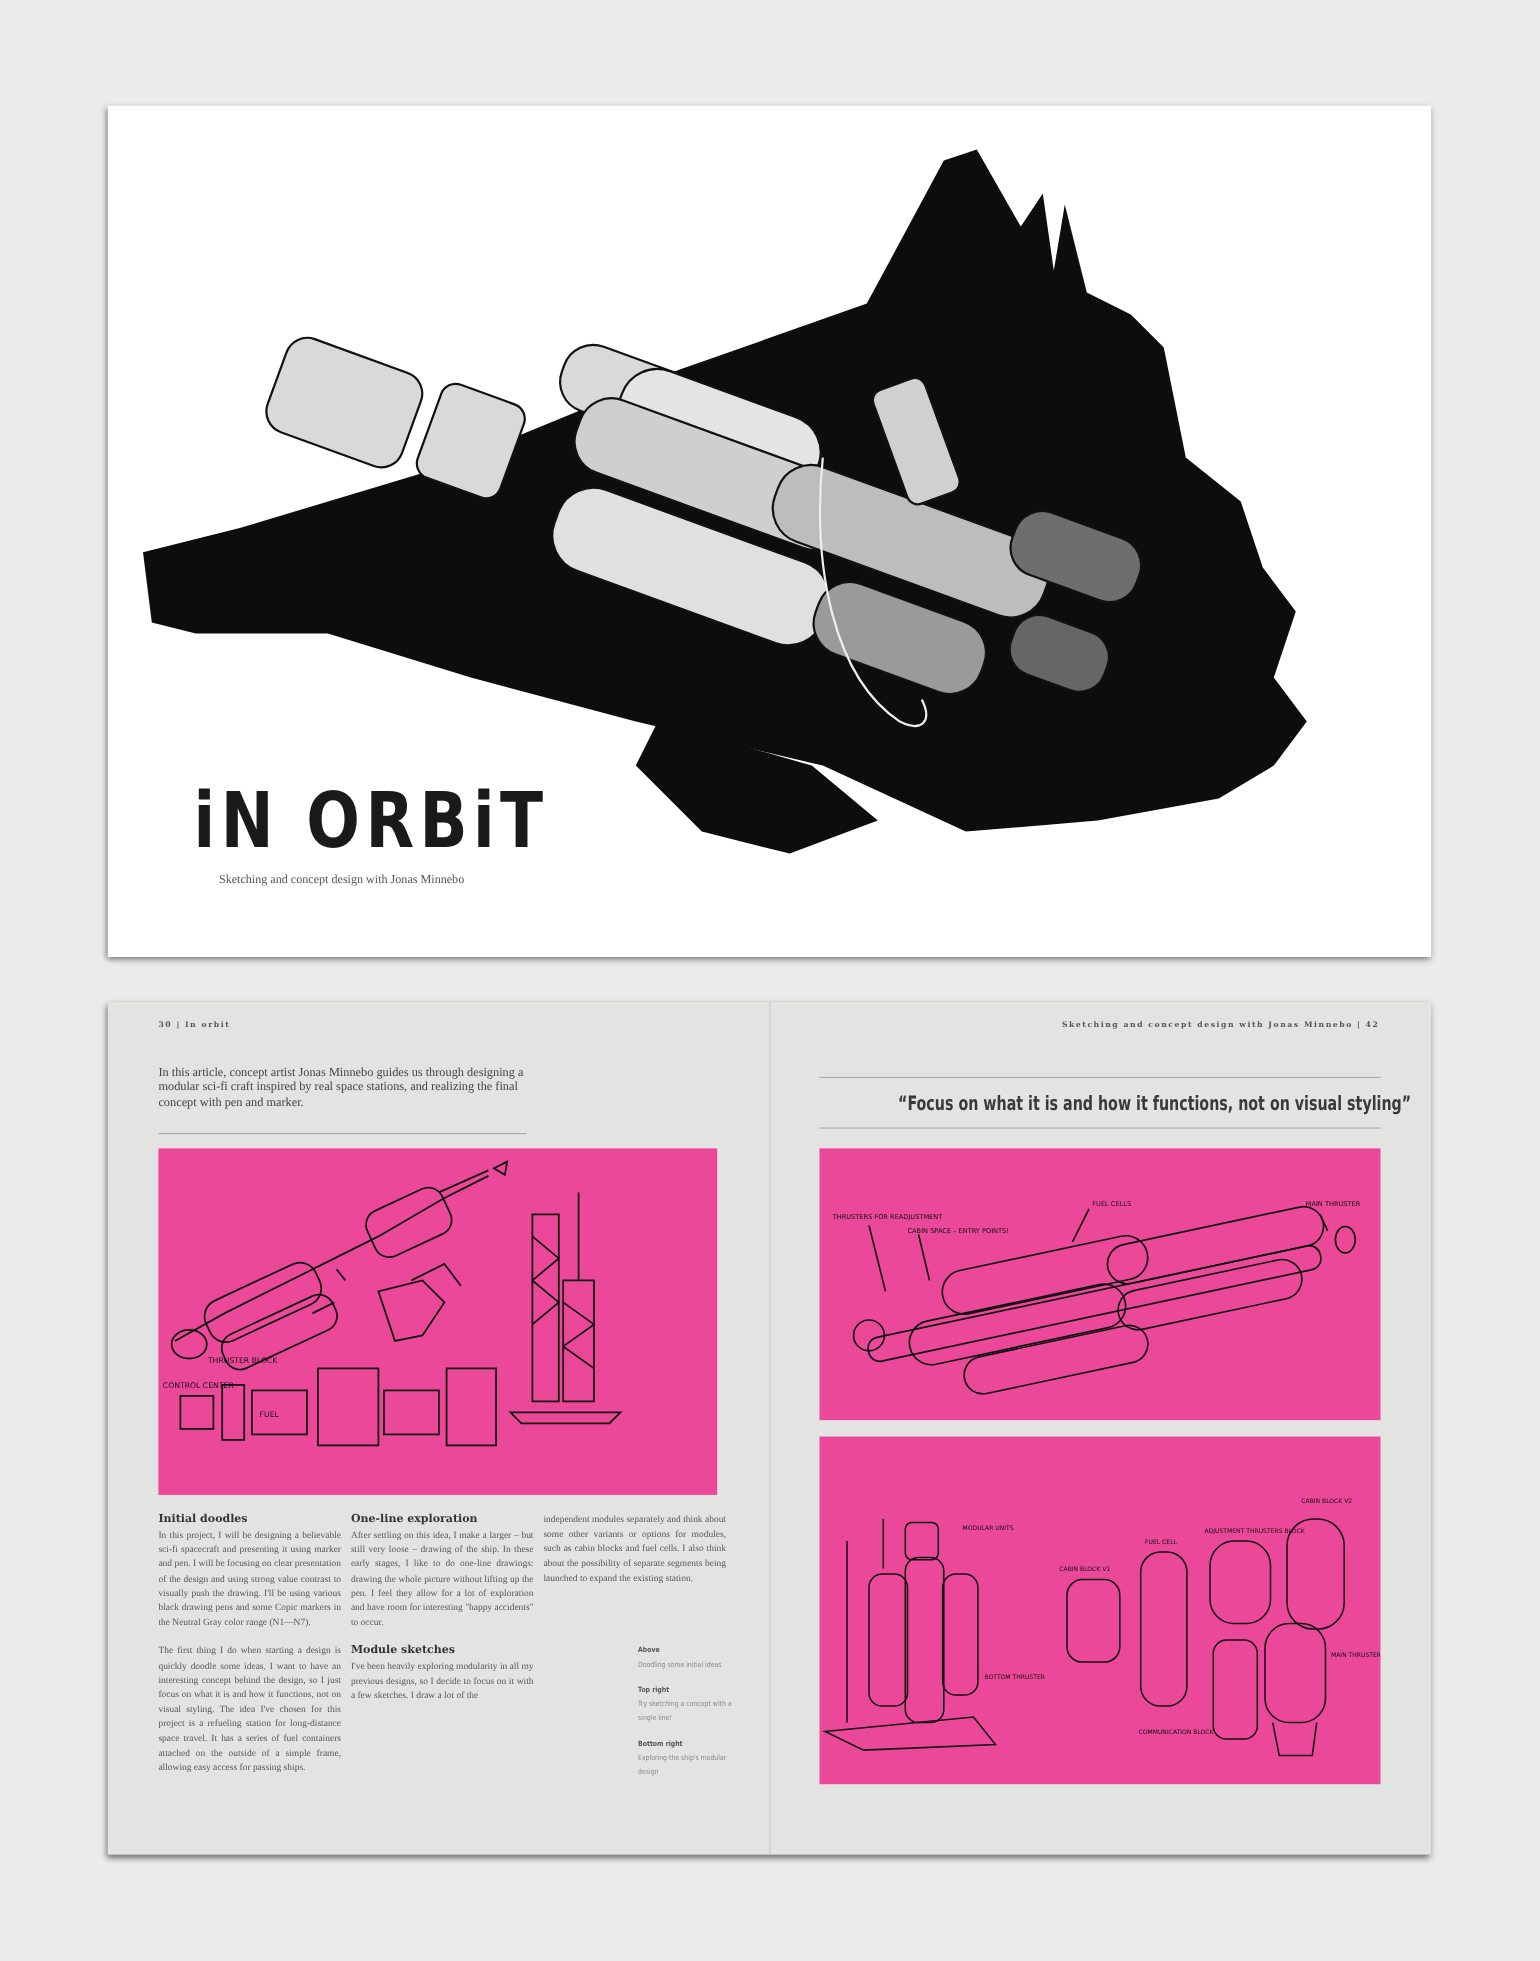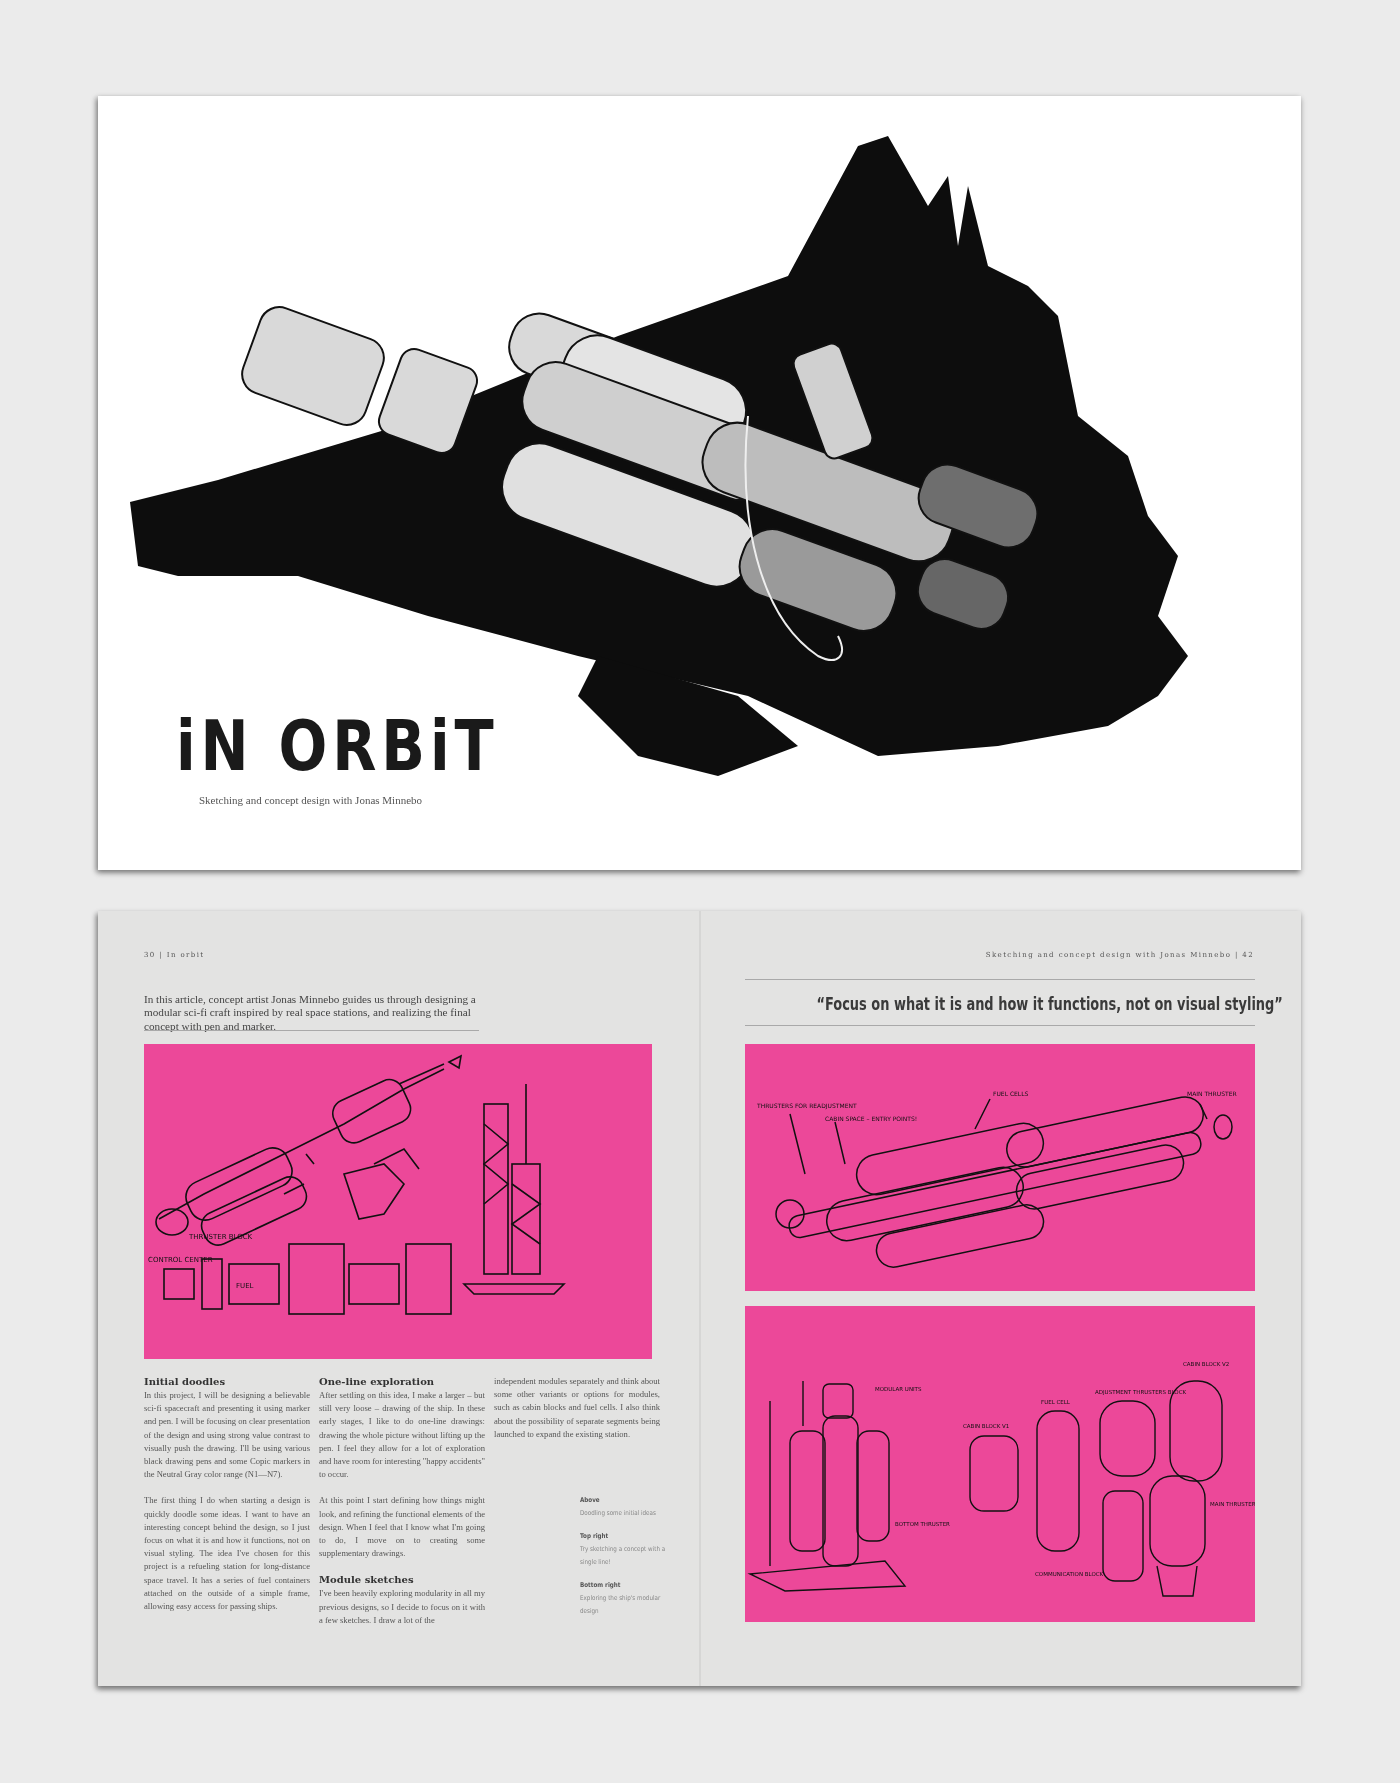--- a/index.html
+++ b/index.html
@@ -27,28 +27,28 @@
 
   
   .spread-bottom {
     position: absolute; left: 98px; top: 911px; width: 1203px; height: 775px;
     background: #e3e3e2;
     box-shadow: -2px 3px 5px rgba(0,0,0,0.35), 0 3px 6px rgba(0,0,0,0.25);
     overflow: hidden;
   }
   .gutter { position: absolute; left: 601px; top: 0; width: 2px; height: 775px; background: #d6d6d5; }
   .folio {
-    position: absolute; top: 40px; font-family: "DejaVu Serif", serif;
-    font-size: 7px; font-weight: normal; letter-spacing: 1.4px; color: #555;
+    position: absolute; top: 16px; font-family: "DejaVu Serif", serif;
+    font-size: 7px; font-weight: bold; letter-spacing: 1.4px; color: #555;
   }
   .folio.left { left: 46px; }
   .folio.right { right: 47px; }
 
   .intro {
-    position: absolute; left: 46px; top: 82px; width: 335px;
+    position: absolute; left: 46px; top: 58px; width: 335px;
     font-family: "Liberation Serif", serif; font-size: 11.2px; line-height: 13.4px; color: #444;
   }
   .rule { position: absolute; height: 1px; background: #a9a9a9; }
 
   .figure {
     position: absolute; background: #ec4899; overflow: hidden;
   }
   .figure svg { display: block; }
 
   .col {
@@ -155,21 +155,20 @@
 
   <div class="col col1">
     <h3>Initial doodles</h3>
     <p>In this project, I will be designing a believable sci-fi spacecraft and presenting it using marker and pen. I will be focusing on clear presentation of the design and using strong value contrast to visually push the drawing. I'll be using various black drawing pens and some Copic markers in the Neutral Gray color range (N1—N7).</p>
     <p>The first thing I do when starting a design is quickly doodle some ideas. I want to have an interesting concept behind the design, so I just focus on what it is and how it functions, not on visual styling. The idea I've chosen for this project is a refueling station for long-distance space travel. It has a series of fuel containers attached on the outside of a simple frame, allowing easy access for passing ships.</p>
   </div>
 
   <div class="col col2">
     <h3>One-line exploration</h3>
     <p>After settling on this idea, I make a larger – but still very loose – drawing of the ship. In these early stages, I like to do one-line drawings: drawing the whole picture without lifting up the pen. I feel they allow for a lot of exploration and have room for interesting "happy accidents" to occur.</p>
-    <p>At this point I start defining how things might look, and refining the functional elements of the design. When I feel that I know what I'm going to do, I move on to creating some supplementary drawings.</p>
     <h3>Module sketches</h3>
     <p>I've been heavily exploring modularity in all my previous designs, so I decide to focus on it with a few sketches. I draw a lot of the</p>
   </div>
 
   <div class="col col3">
     <p>independent modules separately and think about some other variants or options for modules, such as cabin blocks and fuel cells. I also think about the possibility of separate segments being launched to expand the existing station.</p>
   </div>
 
   <div class="captions">
     <div class="cap">

